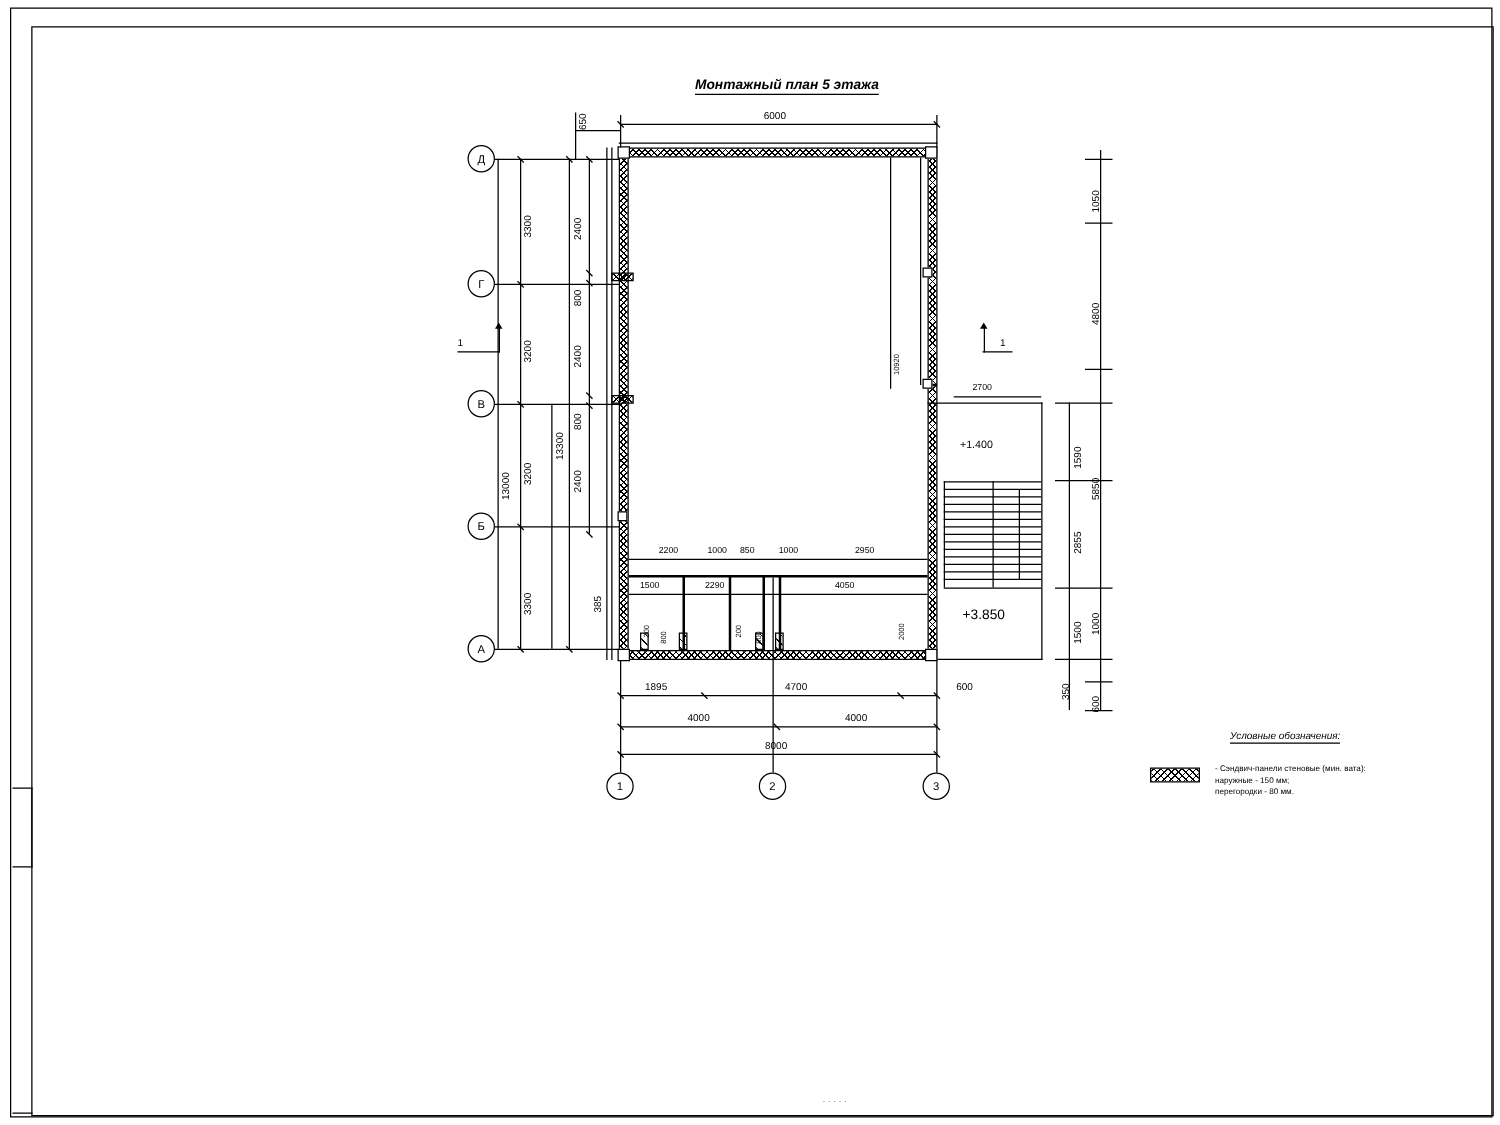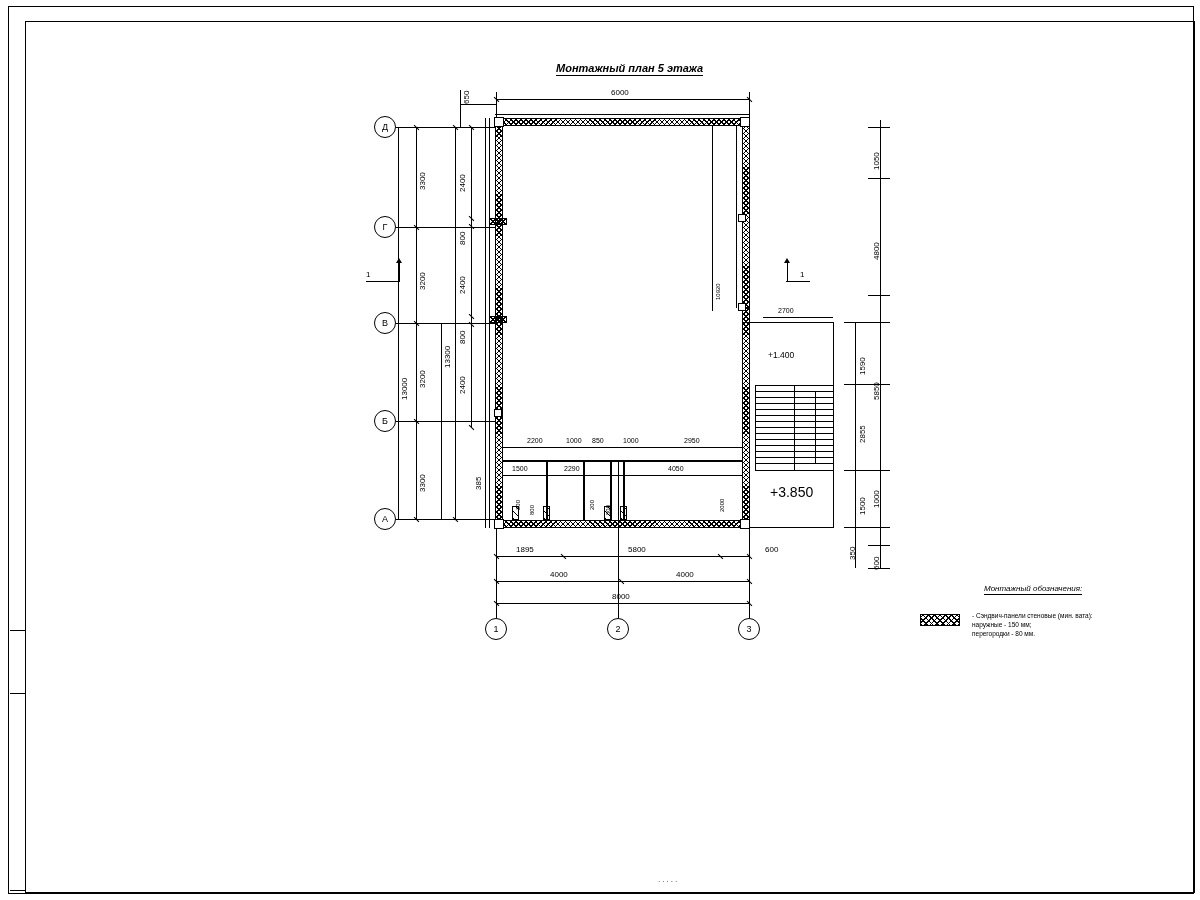--- a/index.html
+++ b/index.html
@@ -235,21 +235,21 @@
     <div class="step" style="top:54px;"></div>
     <div class="step" style="top:60px;"></div>
     <div class="step" style="top:66px;"></div>
     <div class="step" style="top:72px;"></div>
     <div class="step" style="top:78px;"></div>
   </div>
 
   <div class="ln v" style="left:815px; top:392px; height:72px;"></div>
 
   <div class="txt" style="left:768px; top:351px; font-size:8.5px;">+1.400</div>
-  <div class="txt" style="left:770px; top:488px; font-size:14px;">+3.850</div>
+  <div class="txt" style="left:770px; top:488px; font-size:11px;">+3.850</div>
 
   <div class="ln h" style="left:366px; top:281px; width:34px;"></div>
   <div class="ln v" style="left:399px; top:261px; height:21px;"></div>
   <div class="arrowhead" style="left:396px; top:258px;"></div>
   <div class="txt" style="left:366px; top:270px;">1</div>
 
   <div class="ln h" style="left:786px; top:281px; width:24px;"></div>
   <div class="ln v" style="left:787px; top:261px; height:21px;"></div>
   <div class="arrowhead" style="left:784px; top:258px;"></div>
   <div class="txt" style="left:800px; top:270px;">1</div>
@@ -357,21 +357,21 @@
   <div class="vtxt tiny" style="left:588px; top:510px;">200</div>
   <div class="vtxt tiny" style="left:604px; top:515px;">800</div>
   <div class="vtxt tiny" style="left:718px; top:512px;">2000</div>
 
   <div class="ln h" style="left:496px; top:556px; width:254px;"></div>
   <div class="tick" style="left:493px; top:556px;"></div>
   <div class="tick" style="left:560px; top:556px;"></div>
   <div class="tick" style="left:717px; top:556px;"></div>
   <div class="tick" style="left:746px; top:556px;"></div>
   <div class="txt" style="left:516px; top:545px;">1895</div>
-  <div class="txt" style="left:628px; top:545px;">5800</div>
+  <div class="txt" style="left:628px; top:545px;">4700</div>
   <div class="txt" style="left:765px; top:545px;">600</div>
 
   <div class="ln h" style="left:496px; top:581px; width:254px;"></div>
   <div class="tick" style="left:493px; top:581px;"></div>
   <div class="tick" style="left:618px; top:581px;"></div>
   <div class="tick" style="left:746px; top:581px;"></div>
   <div class="txt" style="left:550px; top:570px;">4000</div>
   <div class="txt" style="left:676px; top:570px;">4000</div>
 
   <div class="ln h" style="left:496px; top:603px; width:254px;"></div>
@@ -380,21 +380,21 @@
   <div class="txt" style="left:612px; top:592px;">8000</div>
 
   <div class="ln v" style="left:496px; top:528px; height:90px;"></div>
   <div class="ln v" style="left:618px; top:462px; height:156px;"></div>
   <div class="ln v" style="left:749px; top:528px; height:90px;"></div>
 
   <div class="bubble" style="left:485px; top:618px;">1</div>
   <div class="bubble" style="left:607px; top:618px;">2</div>
   <div class="bubble" style="left:738px; top:618px;">3</div>
 
-  <div class="legend-title" style="left:984px; top:584px;">Монтажный обозначения:</div>
+  <div class="legend-title" style="left:984px; top:584px;">Условные обозначения:</div>
   <div class="legend-swatch" style="left:920px; top:614px; width:40px; height:12px;"></div>
   <div class="legend-text" style="left:972px; top:612px;">- Сэндвич-панели стеновые (мин. вата):</div>
   <div class="legend-text" style="left:972px; top:621px;">наружные - 150 мм;</div>
   <div class="legend-text" style="left:972px; top:630px;">перегородки - 80 мм.</div>
 
   <div class="bottom-sig" style="left:658px; top:878px;">·  ·  ·   ·  ·</div>
 
 </div>
 
 </body></html>

